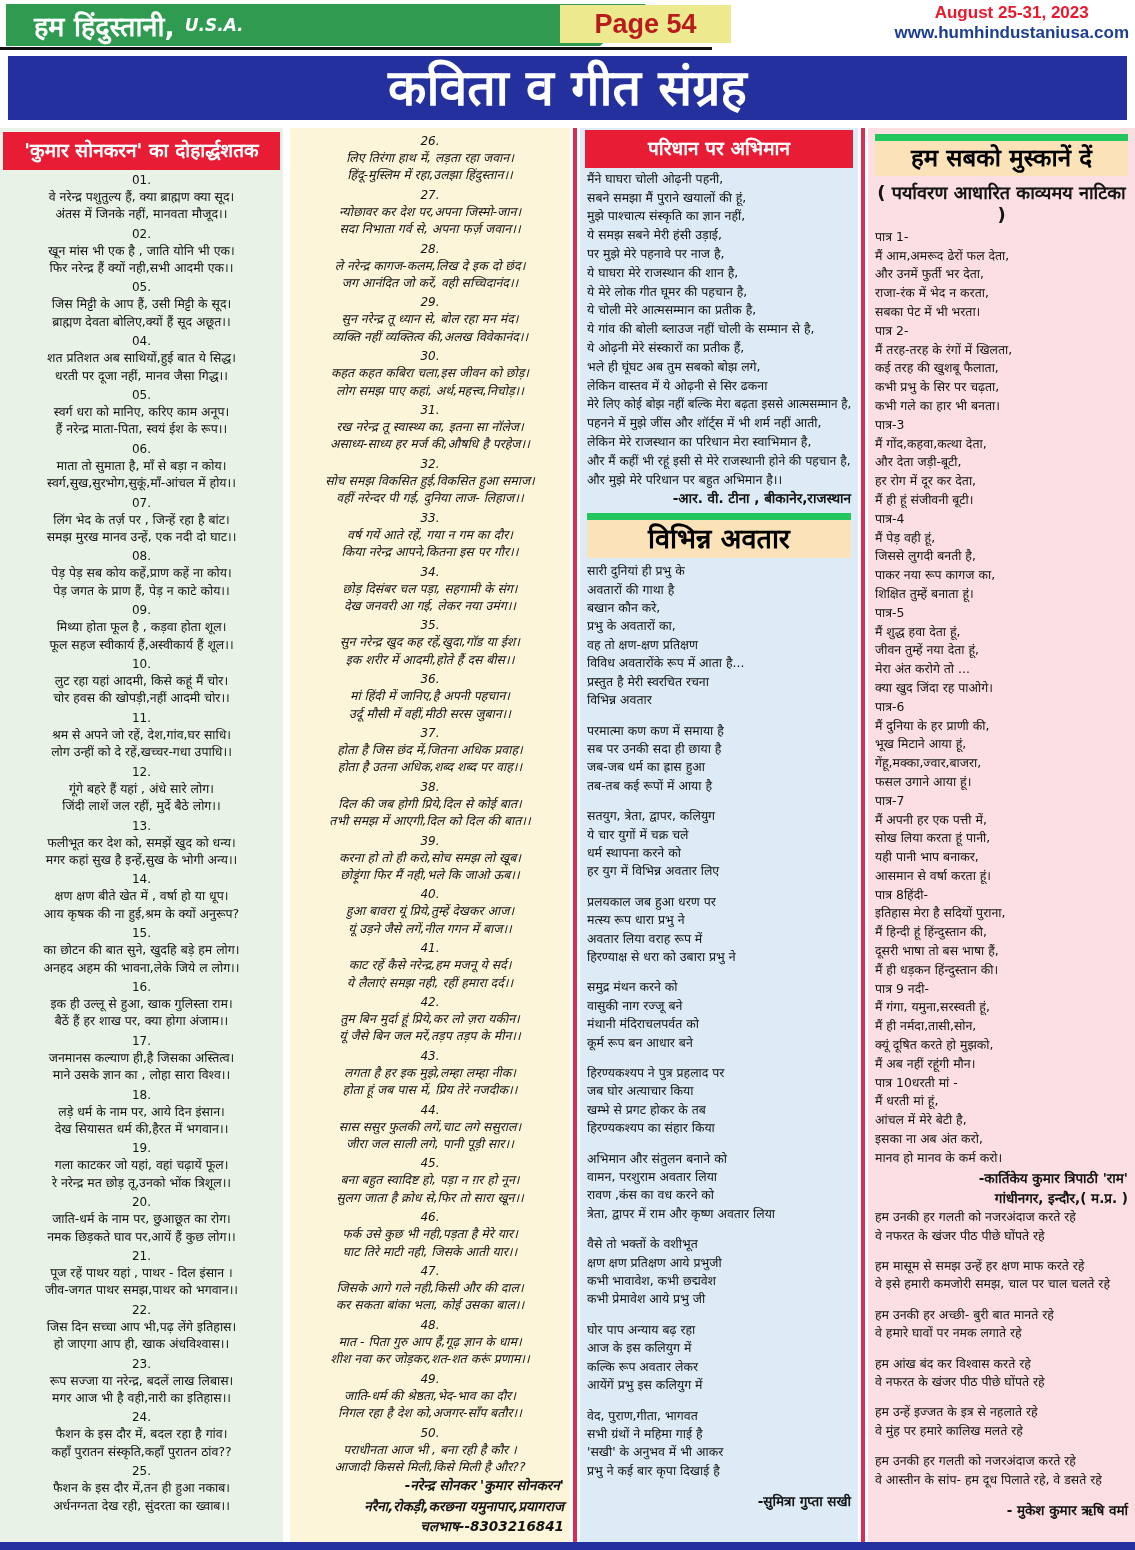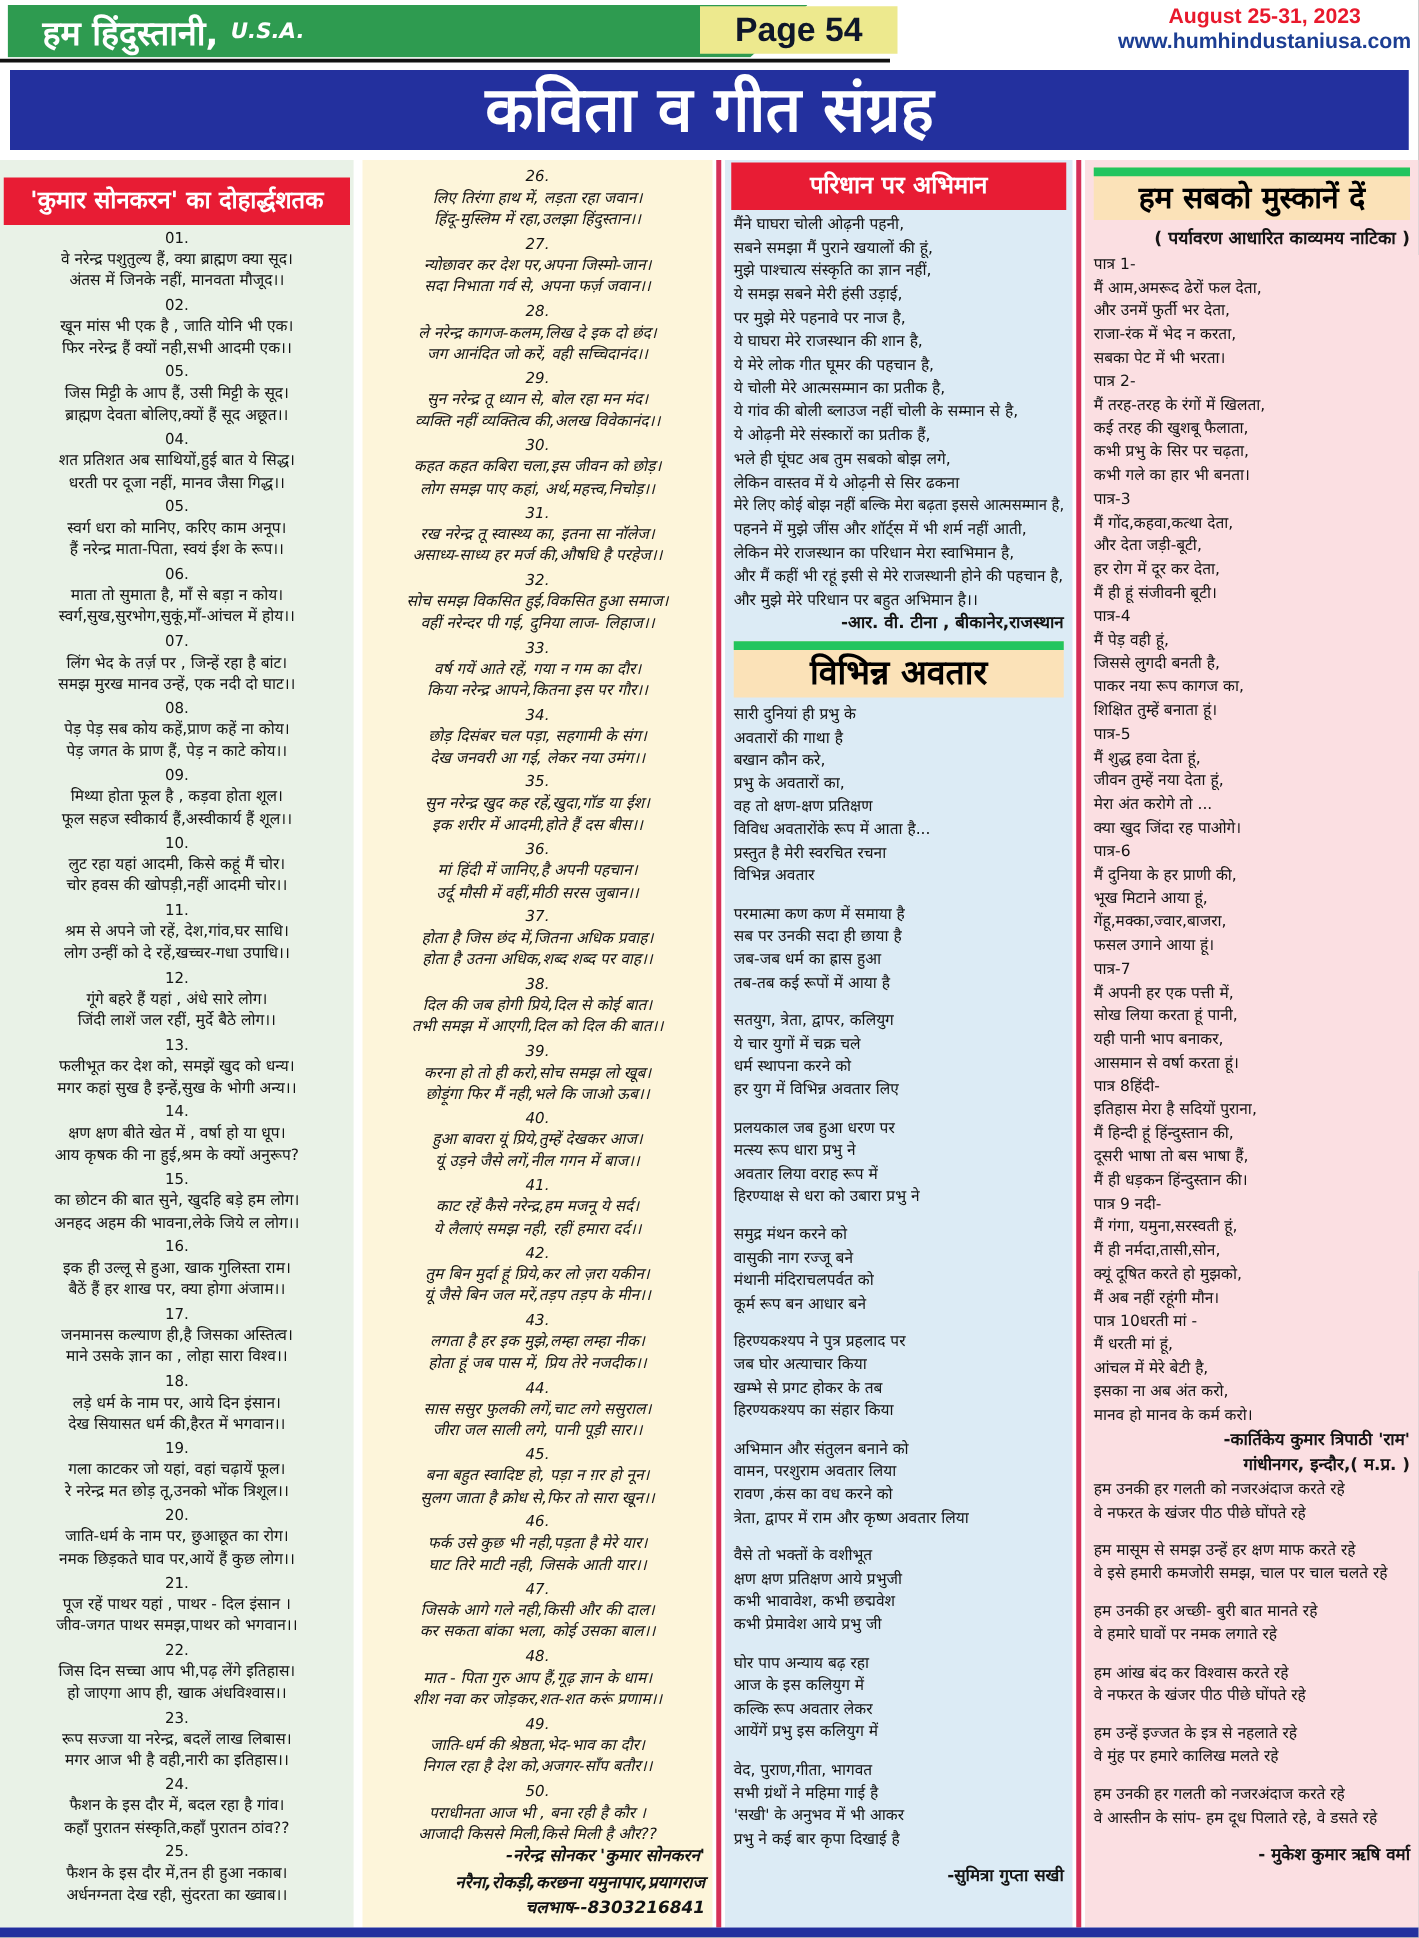--- a/index.html
+++ b/index.html
@@ -5,48 +5,48 @@
   html,body{margin:0;padding:0;background:#888;}
   .page{position:relative;width:1135px;height:1550px;background:#ffffff;margin:0 auto;
         font-family:"DejaVu Sans",sans-serif;color:#141414;overflow:hidden;}
   
   .topbar{position:absolute;left:0;top:0;width:1135px;height:52px;}
   .masthead{position:absolute;left:6px;top:4px;width:640px;height:42px;background:#2e9b50;
             clip-path:polygon(0 0,100% 0,calc(100% - 46px) 100%,0 100%);
             display:flex;align-items:center;padding-left:28px;box-sizing:border-box;}
   .mh-main{color:#fff;font-weight:bold;font-size:27px;letter-spacing:0;}
   .mh-usa{color:#fff;font-weight:bold;font-style:italic;font-size:17px;margin-left:10px;}
-  .pagebadge{position:absolute;left:560px;top:5px;width:158px;height:38px;background:#ede98e;
-             color:#0f172a;font-weight:bold;font-size:27px;display:flex;align-items:center;justify-content:center;
+  .pagebadge{position:absolute;left:560px;top:5px;width:171px;height:38px;background:#ede98e;
+             color:#b91c1c;font-weight:bold;font-size:27px;display:flex;align-items:center;justify-content:center;
              font-family:"Liberation Sans",sans-serif;}
   .issue{position:absolute;right:6px;top:3px;text-align:center;line-height:1.15;}
   .date{color:#e8192c;font-weight:bold;font-size:17px;font-family:"Liberation Sans",sans-serif;}
   .url{color:#1c3e93;font-weight:bold;font-size:17px;font-family:"Liberation Sans",sans-serif;}
   .rule{position:absolute;left:0;top:47px;width:712px;height:3px;background:#111;}
   
   .titlebar{position:absolute;left:8px;top:56px;width:1119px;height:64px;background:#23309e;
             display:flex;align-items:center;justify-content:center;}
   .titlebar span{color:#fff;font-weight:bold;font-size:50px;line-height:1;}
   
   .cols{position:absolute;left:0;top:128px;width:1135px;height:1414px;display:flex;}
   .col{box-sizing:border-box;height:100%;overflow:hidden;}
-  .col1{width:283px;background:#e9f2e7;padding:14px 5px;}
+  .col1{width:283px;background:#e9f2e7;padding:4px 5px;}
   .gap1{width:7px;background:#fff;}
   .col2{width:280px;background:#fdf5da;padding:2px 6px;font-style:italic;}
   .vsep{width:4px;background:#d63058;margin:0 3px;}
   .col3{width:278px;background:#dcebf5;padding:2px 7px;}
   .col4{width:266px;background:#fbdfe2;padding:2px 7px;flex:1;}
   
   .redhead{background:#e81c34;color:#fff;font-weight:bold;text-align:center;
            font-size:19px;line-height:1.25;padding:5px 2px;margin:2px 0 4px 0;
            box-shadow:0 0 0 2px #e81c34, inset 0 0 0 1px #e81c34;}
   .tanhead{background:#fbe2b8;color:#000;font-weight:bold;text-align:center;
            font-size:24px;line-height:1.2;padding:3px 2px;margin:4px 0 4px 0;
            border-top:7px solid #22c55e;}
-  .subtitle{text-align:right;font-weight:bold;font-size:14px;margin:2px 0 3px 0;}
+  .subtitle{text-align:center;font-weight:bold;font-size:18px;margin:2px 0 3px 0;}
   
   .cnum{text-align:center;font-size:12px;line-height:16px;margin-top:3px;white-space:nowrap;}
   .cline{text-align:center;font-size:12.4px;line-height:17.4px;white-space:nowrap;transform-origin:center center;}
   
   .line{font-size:12.4px;line-height:18.8px;white-space:nowrap;transform-origin:left center;}
   .stanza{margin-bottom:12px;}
   .stanza .line{line-height:18.4px;}
   .sigline{text-align:right;font-weight:bold;font-size:13.5px;line-height:1.45;white-space:nowrap;transform-origin:right center;}
   .sig .line{text-align:right;font-weight:bold;font-size:13.5px;line-height:1.5;transform-origin:right center;}
   

